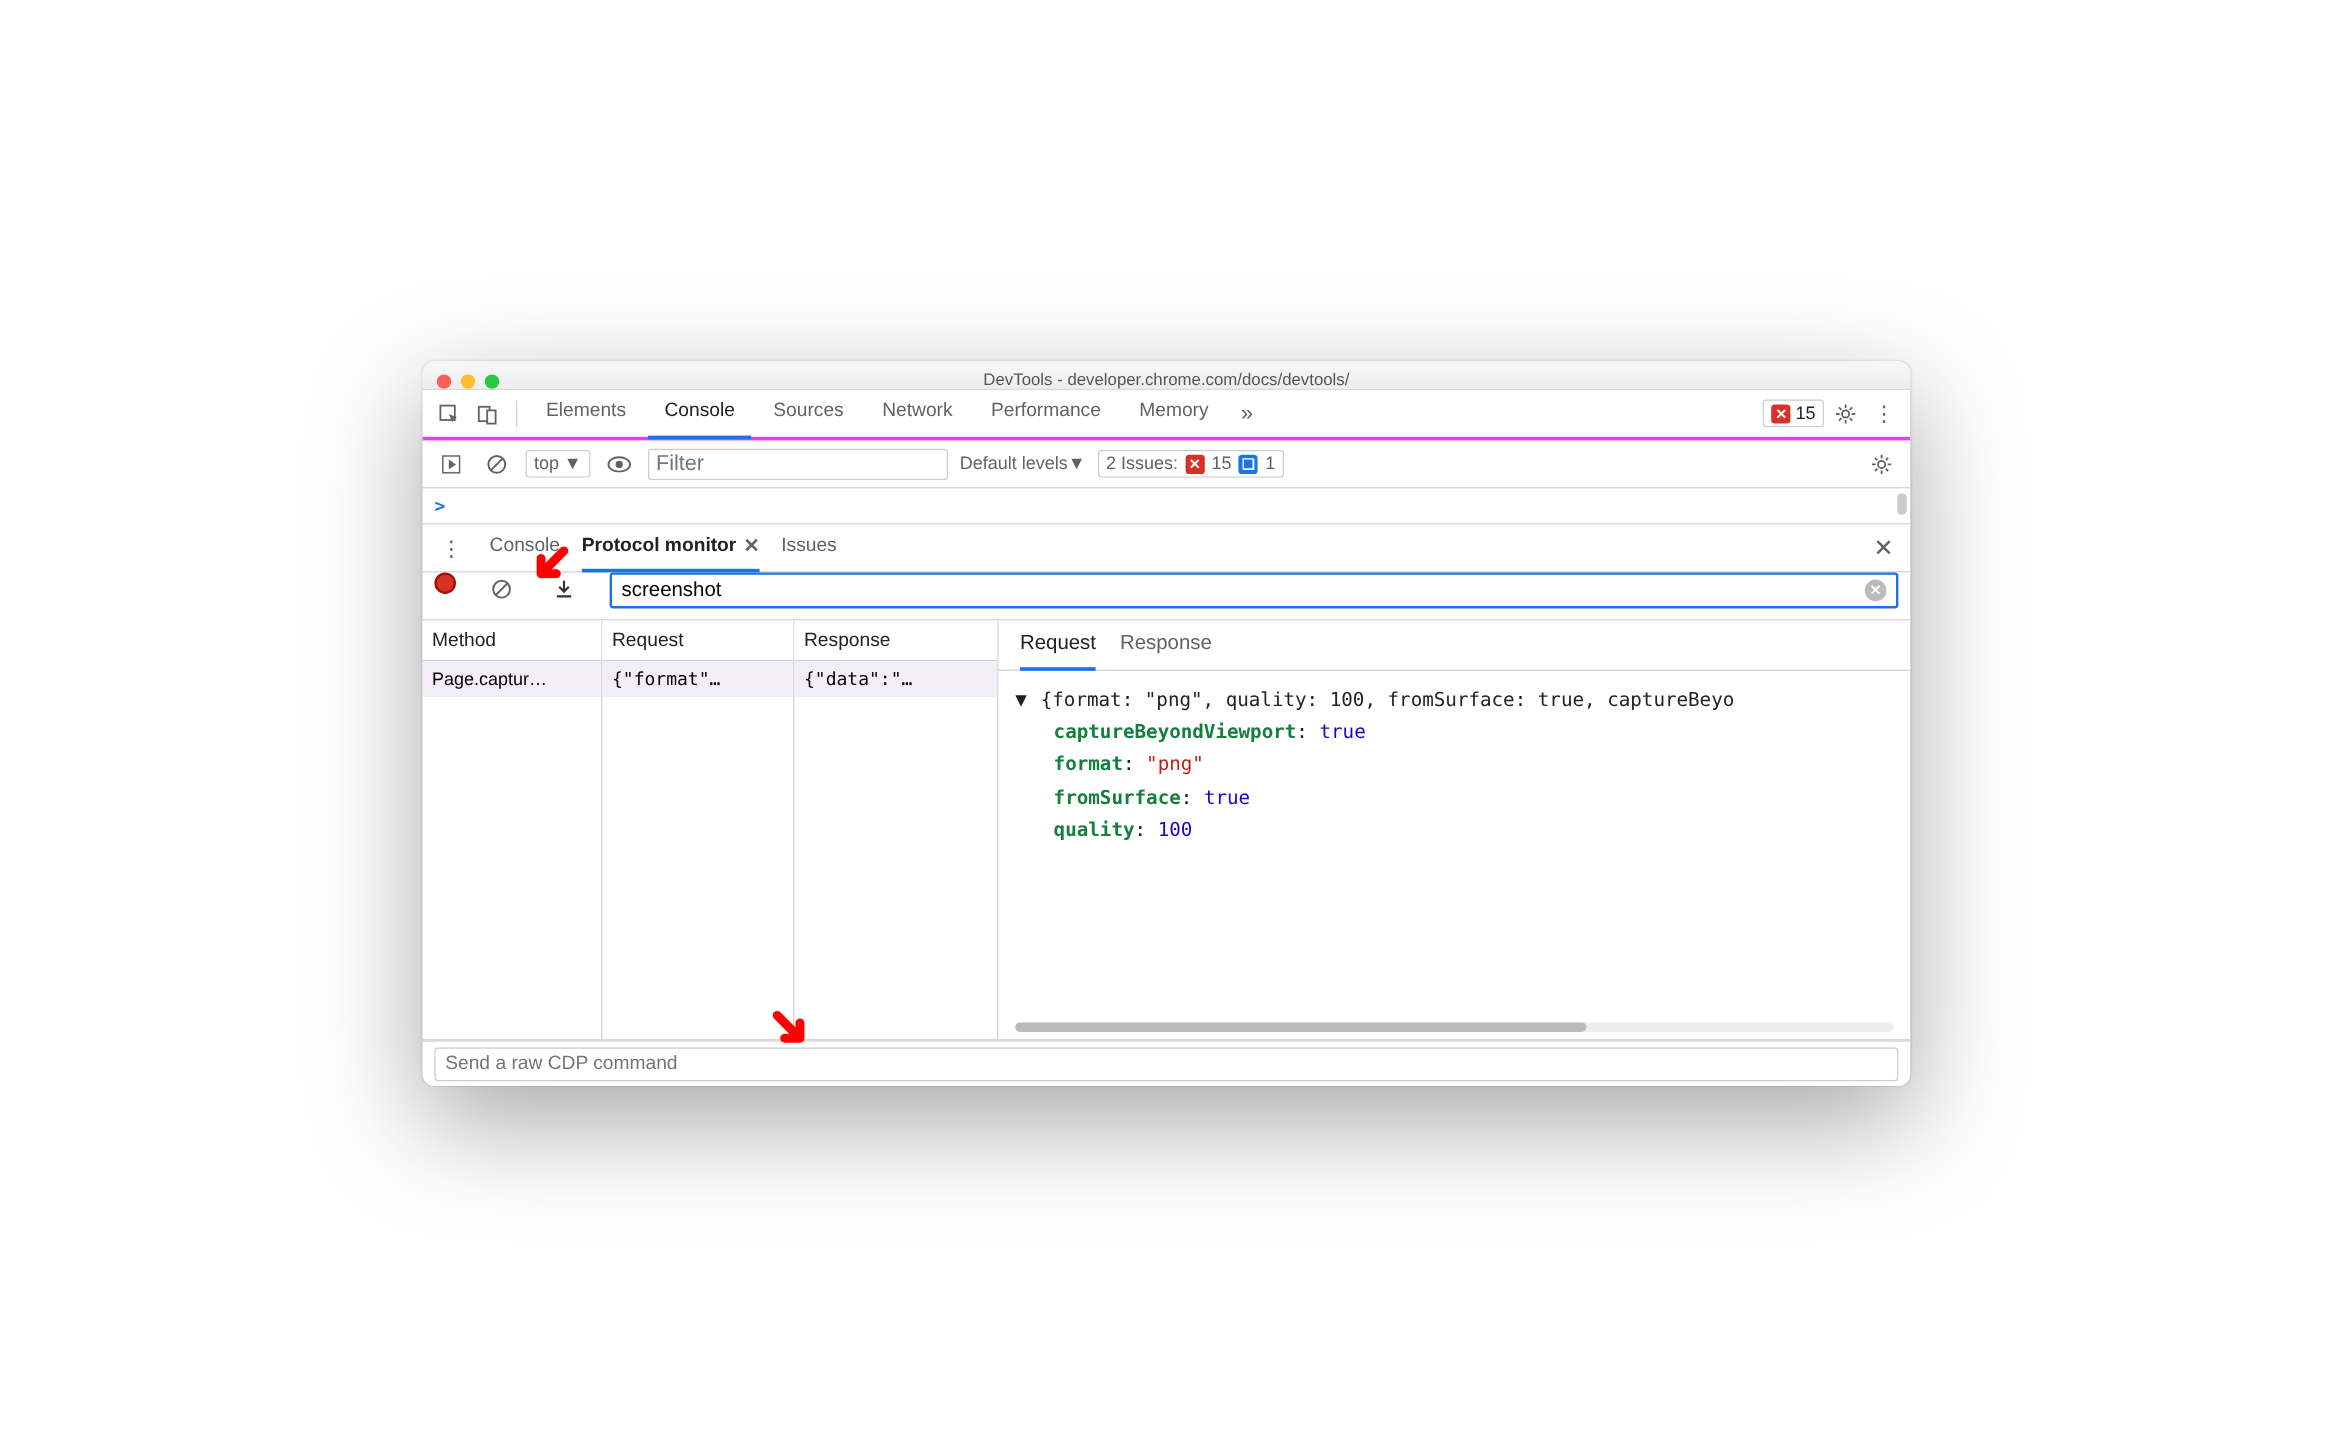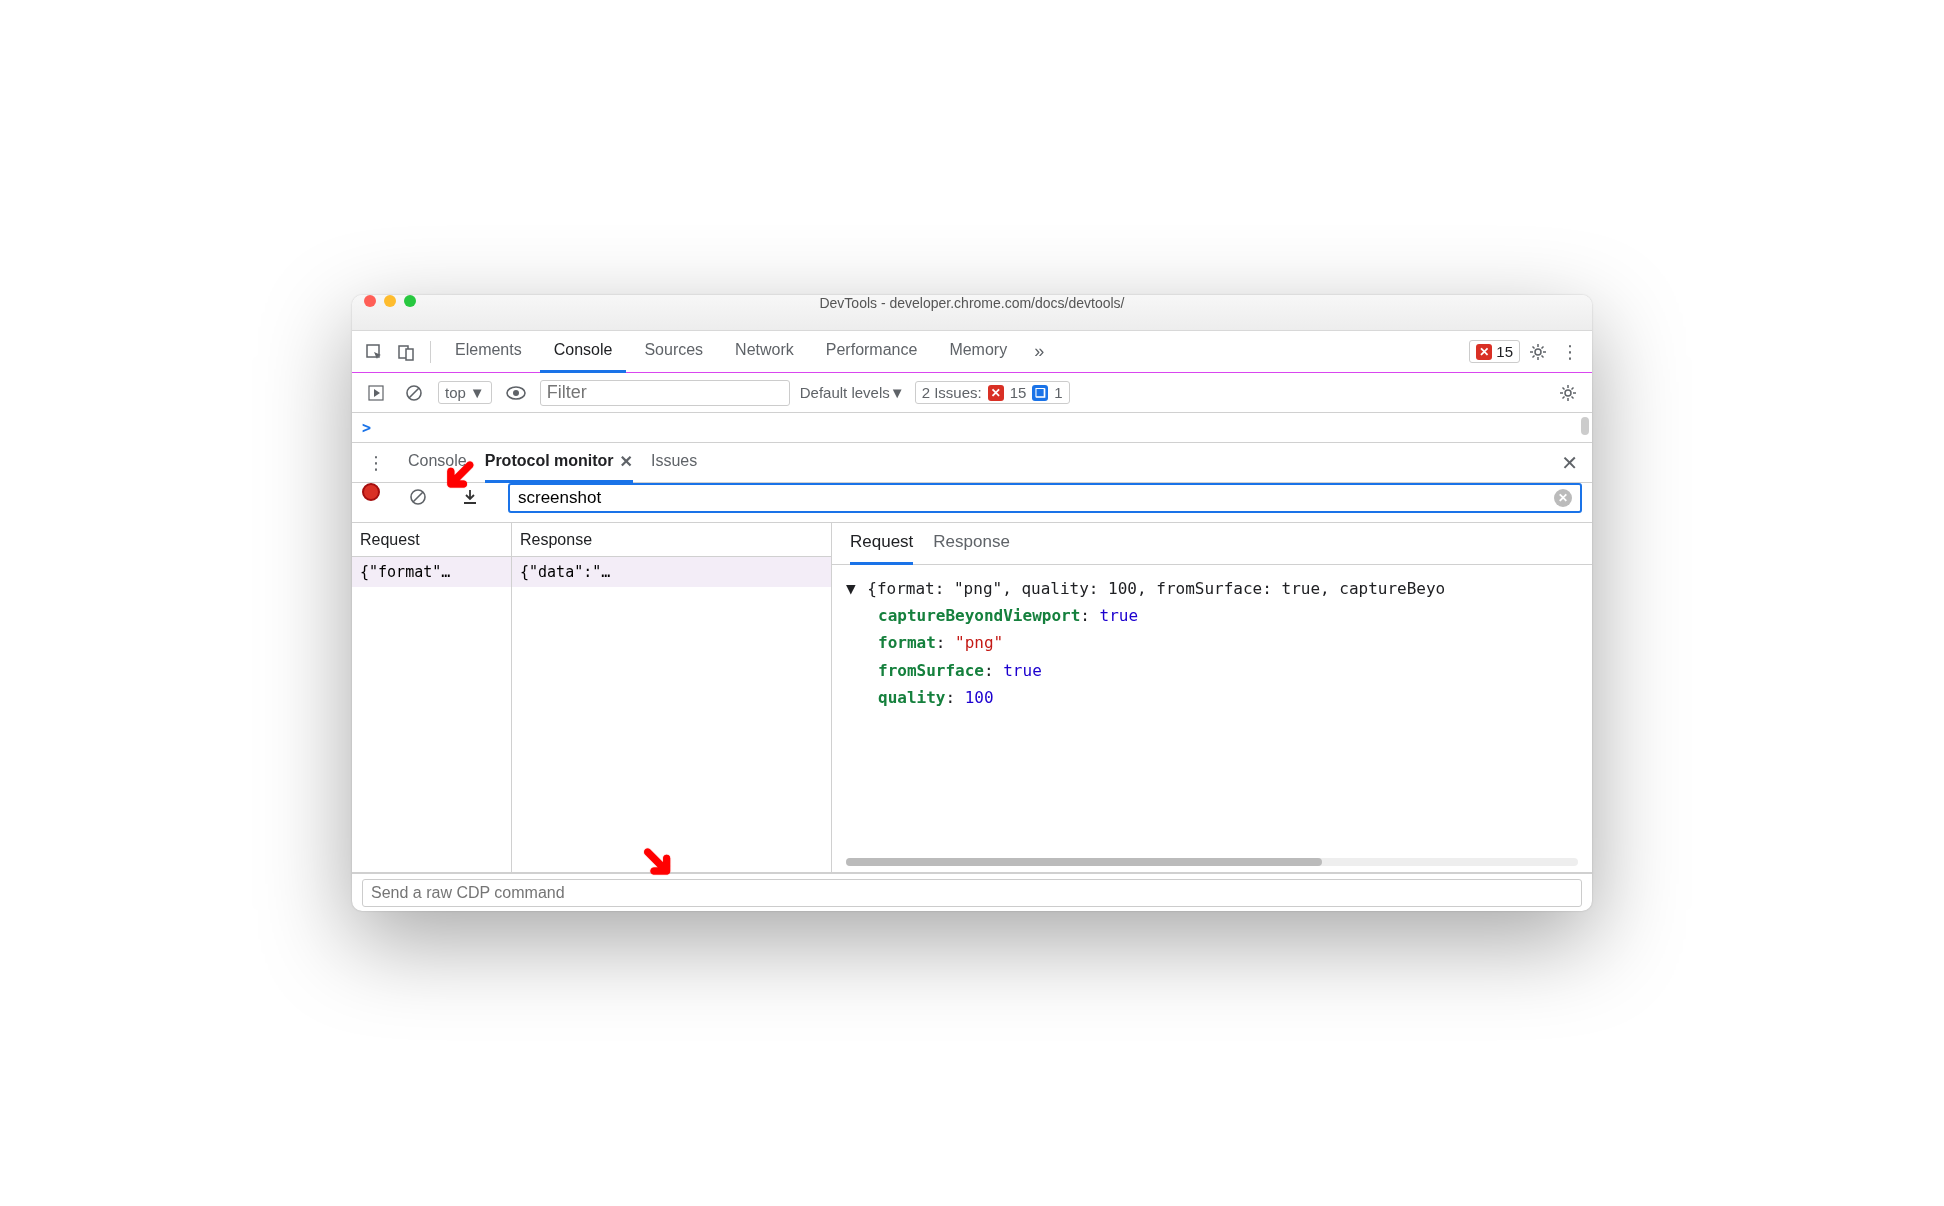--- a/index.html
+++ b/index.html
@@ -14,39 +14,39 @@
 }
 .window {
   width: 1240px;
   background: #fff;
   border-radius: 10px;
   box-shadow: 0 30px 90px rgba(0,0,0,0.35), 0 0 2px rgba(0,0,0,0.2);
   overflow: hidden;
   position: relative;
 }
 .titlebar {
-  height: 36px;
+  height: 24px;
   background: linear-gradient(#f7f7f7,#ededed);
   border-bottom: 1px solid #d8d8d8;
   display: flex;
-  align-items: flex-start;
+  align-items: flex-end;
   padding: 0 12px;
   position: relative;
   text-decoration: underline;
 }
 .traffic { display: flex; gap: 8px; }
 .dot { width: 12px; height: 12px; border-radius: 50%; }
 .dot.r { background:#ff5f57; } .dot.y { background:#febc2e; } .dot.g { background:#28c840; }
 .titletext {
   position: absolute; left: 0; right: 0; text-align: center;
   font-size: 14px; color: #555;
 }
 .tabbar {
   height: 42px;
-  border-bottom: 1px solid #d946ef;
+  border-bottom: 3px solid #d946ef;
   display: flex;
   align-items: center;
   padding: 13px 8px;
   gap: 4px;
 }
 .tbtn {
   width:28px;height:28px;display:flex;align-items:center;justify-content:center;
   color:#5f6368;
 }
 .tablabel {
@@ -303,20 +303,24 @@
     <div class="protofilter">
       <span>screenshot</span>
       <div class="clearcircle">✕</div>
     </div>
 
     <div class="arrow" style="left:90px;top:-34px;transform:rotate(135deg);">➜</div>
   </div>
 
   <div class="maincols">
     <div class="leftgrid">
+      <div class="gcol c1">
+        <div class="ghdr">Method</div>
+        <div class="gcell c1txt">Page.captur…</div>
+      </div>
       <div class="gcol c2">
         <div class="ghdr">Request</div>
         <div class="gcell">{"format"…</div>
       </div>
       <div class="gcol c3">
         <div class="ghdr">Response</div>
         <div class="gcell">{"data":"…</div>
       </div>
     </div>
 

